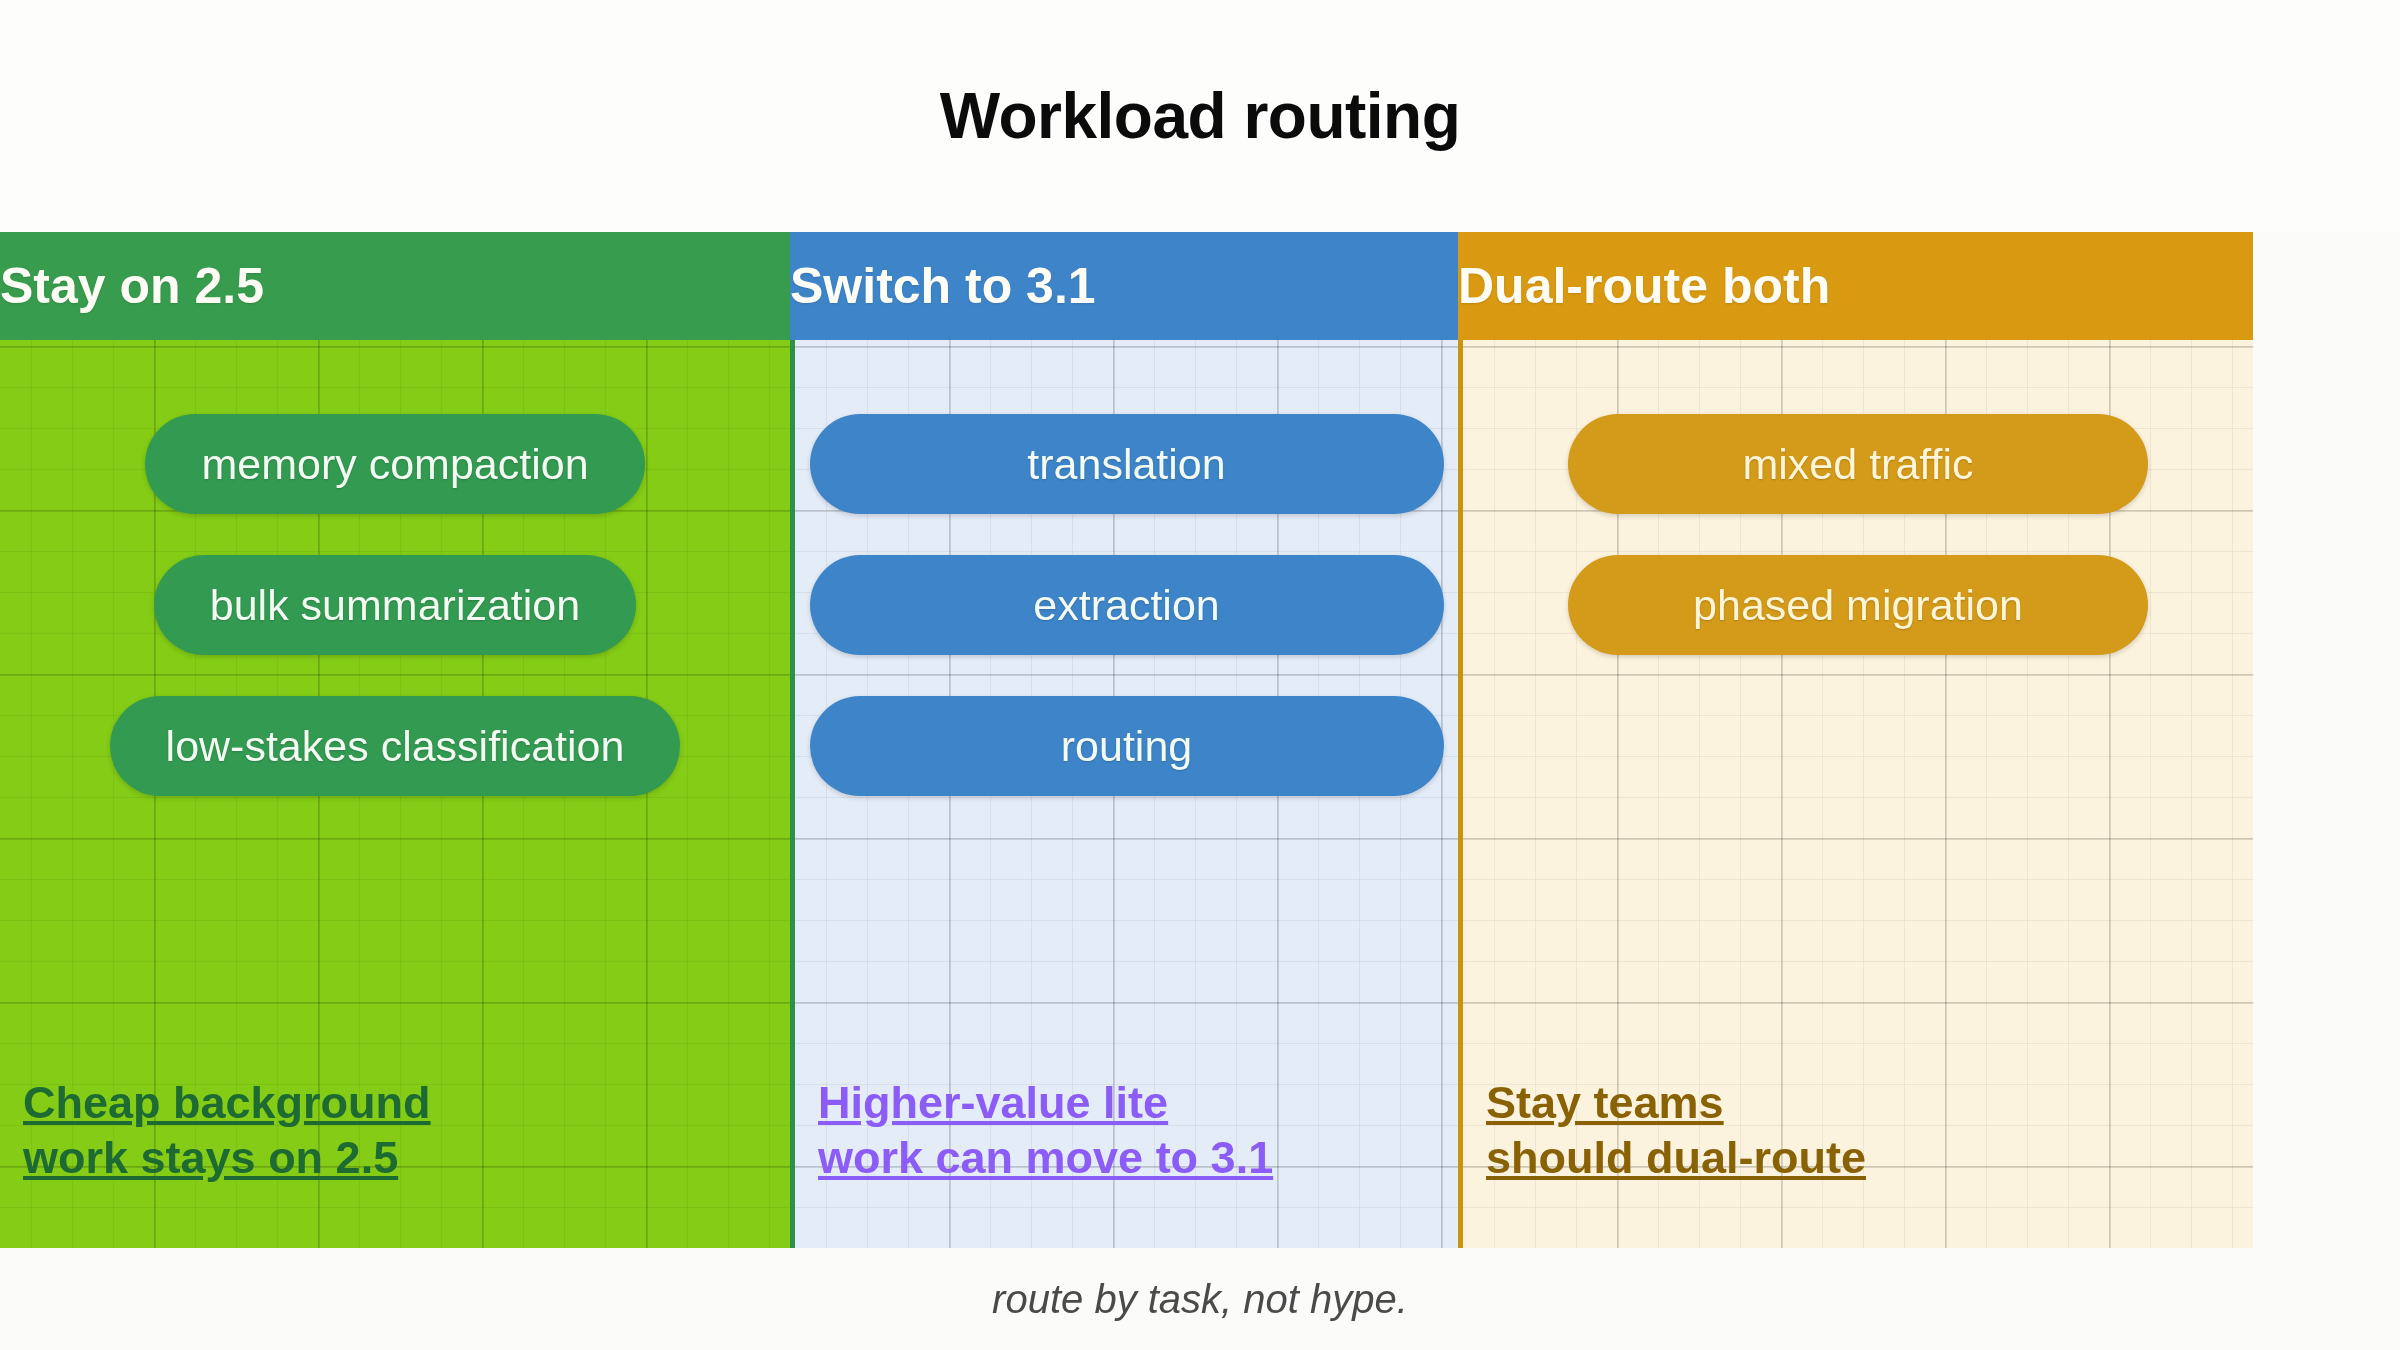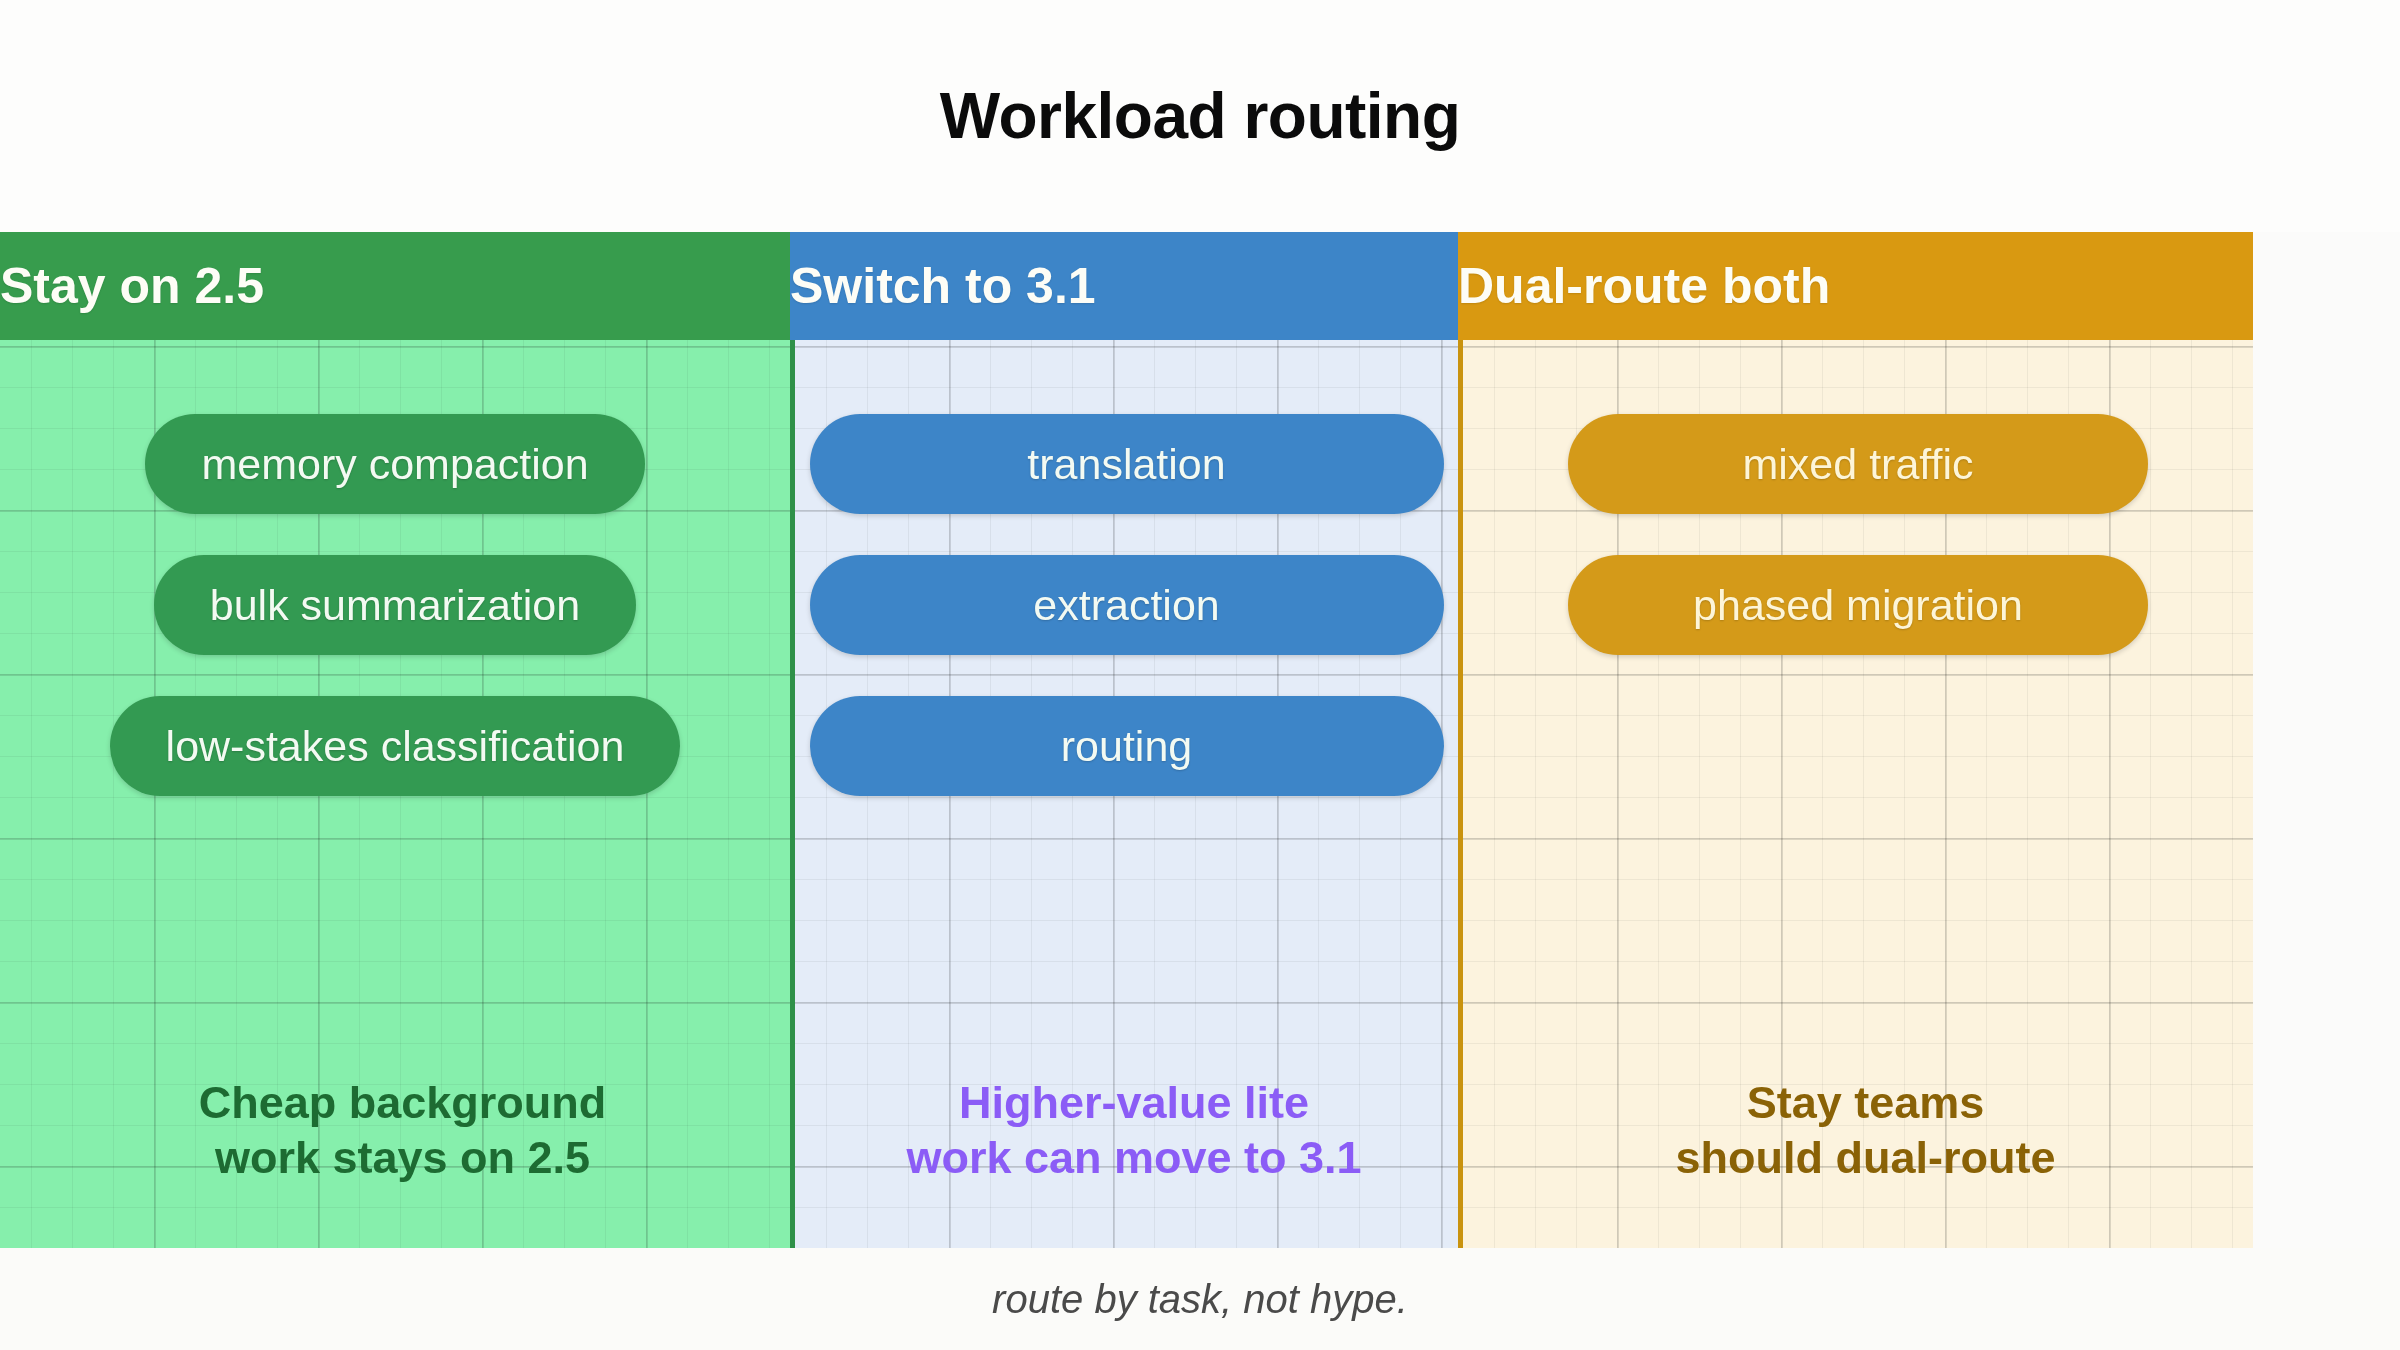--- a/index.html
+++ b/index.html
@@ -59,21 +59,21 @@
       linear-gradient(to bottom, rgba(0,0,0,.055) 1px, transparent 1px);
     background-size:164px 164px,164px 164px,41px 41px,41px 41px;
     background-position:-10px 6px,-10px 6px,-10px 6px,-10px 6px;
     pointer-events:none;
   }
 
   
   .c0 .col-header{background:#379c4d;}
   .c1 .col-header{background:#3d85c8;}
   .c2 .col-header{background:#d99911;}
-  .c0 .col-body{background:#86efac;}
+  .c0 .col-body{background:#84cc16;}
   .c1 .col-body{background:#e4ecf8;}
   .c2 .col-body{background:#fcf3de;}
 
   
   .col.c1 .col-body{border-left:5px solid #2f9149;}
   .col.c2 .col-body{border-left:5px solid #c9930f;}
 
   
   .pills{
     position:absolute;left:0;top:0;width:100%;
@@ -92,25 +92,24 @@
     text-shadow:0 1px 2px rgba(0,0,0,.18);
   }
   .c0 .pill{background:#339a52;}
   .c1 .pill{background:#3d85c8;width:634px;}
   .c2 .pill{background:#d49a19;width:580px;}
   .c0 .pill{padding:0 56px;}
   .c2 .pill .pill-label{color:#fdf5d8;}
 
   
   .summary{
-    position:absolute;left:15px;right:0;bottom:62px;
-    text-align:center;
+    position:absolute;left:3px;right:0;bottom:62px;
     font-size:45px;font-weight:bold;line-height:1.22;
     white-space:pre-line;
-    box-sizing:border-box;padding:0 20px;
+    box-sizing:border-box;padding:0 20px;text-decoration:underline;
   }
   .c0 .summary{color:#1d6b32;}
   .c1 .summary{color:#8b5cf6;}
   .c2 .summary{color:#8a6206;}
 
   
   .footer{
     position:absolute;left:0;top:1248px;width:2400px;height:102px;
     background:#fbfbf9;
     display:flex;align-items:center;justify-content:center;

